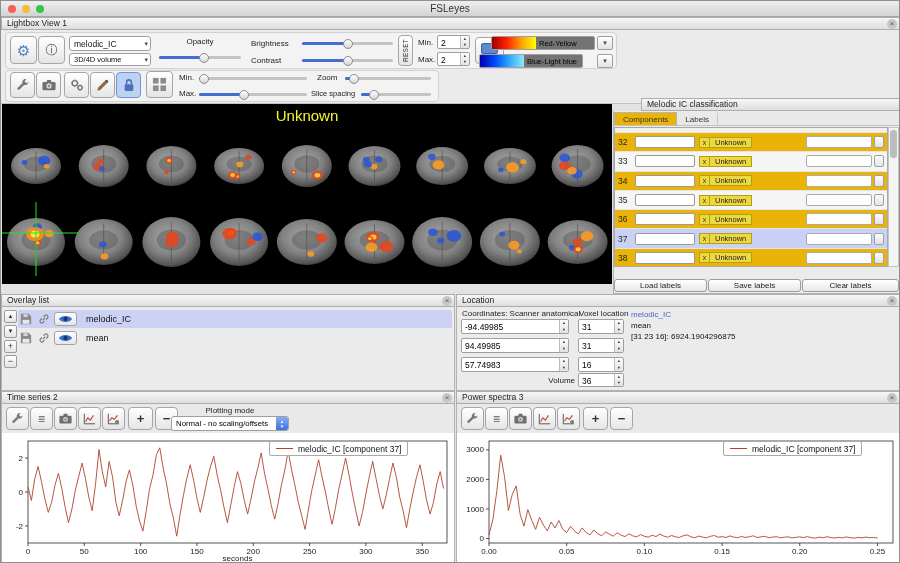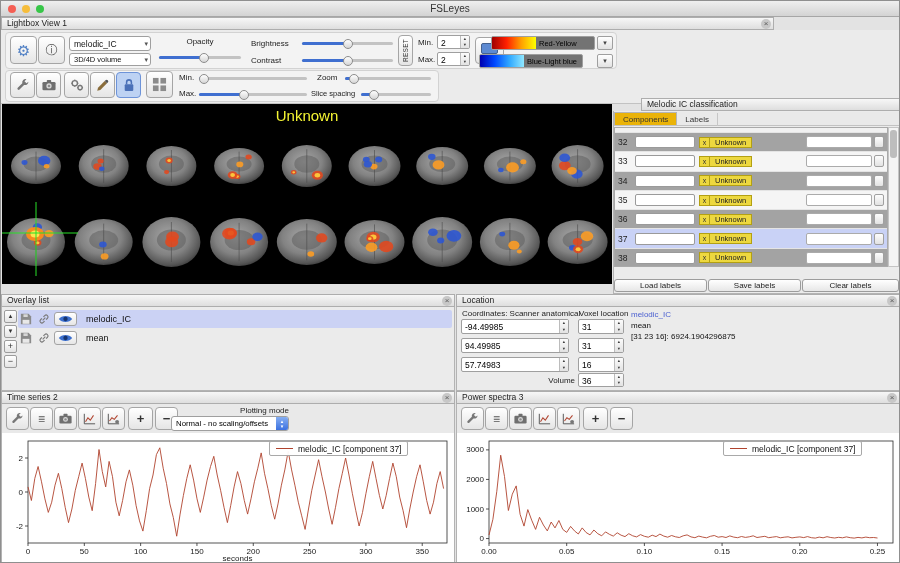--- a/index.html
+++ b/index.html
@@ -33,21 +33,21 @@
   .sw{width:44px;height:100%;flex:none;}
   .cname{flex:1;font-size:7.5px;padding-left:3px;white-space:nowrap;overflow:hidden;}
   .ddbtn{position:absolute;background:linear-gradient(#fff,#e2e2e2);border:1px solid #9f9f9f;border-radius:2px;font-size:7px;color:#444;display:flex;align-items:center;justify-content:center;padding:0;}
   .lbcanvas{position:absolute;background:#000;}
   .lb-unknown{position:absolute;top:3px;left:0;width:100%;text-align:center;color:#f5f533;font-size:15px;}
   .pbody{position:absolute;background:#ebebeb;border:1px solid #b3b3b3;border-top:none;}
   .mtabs{position:absolute;height:14px;background:#e9e9e9;border-bottom:1px solid #c2c2c2;font-size:8px;z-index:6;}
   .mtab{display:inline-block;height:13px;line-height:13px;padding:0 8px;border-right:1px solid #c6c6c6;color:#333;}
   .mtab.sel{background:#eab308;border:1px solid #b5b5b5;border-bottom:none;}
   .mlist{position:absolute;background:#fff;border:1px solid #a9a9a9;overflow:hidden;z-index:6;}
-  .mrow{display:flex;align-items:center;height:19.3px;padding:0 3px;border-bottom:1px solid #e4e4e4;background:#a3a3a3;}
+  .mrow{display:flex;align-items:center;height:19.3px;padding:0 3px;border-bottom:1px solid #e4e4e4;background:#eab308;}
   .mrow.partial{height:5px;background:#f1f1f1;}
   .mrow.alt{background:#f5f5f5;}
   .mrow.sel{background:#c9d2f6;}
   .mnum{width:17px;font-size:8.5px;color:#222;}
   .minput{width:60px;height:12px;border:1px solid #9a9a9a;border-radius:2px;background:#fff;margin-right:4px;display:inline-block;}
   .mx{width:11px;height:11px;background:#edd83f;border:1px solid #b3a013;font-size:7px;line-height:10px;text-align:center;color:#333;display:inline-block;}
   .mlabel{height:11px;background:#edd83f;border:1px solid #b3a013;border-left:none;font-size:7.5px;line-height:10px;padding:0 5px;color:#222;display:inline-block;}
   .mflex{flex:1;}
   .mcombo{width:66px;height:12px;background:#fff;border:1px solid #ababab;border-radius:2px;margin-right:2px;display:inline-block;}
   .msmall{width:10px;height:12px;background:linear-grad
@@ -78,21 +78,21 @@
 
 <div id="app">
 
   <div class="titlebar">
     <span class="tl" style="left:7px;background:#f55f54"></span>
     <span class="tl" style="left:21px;background:#f6bd3b"></span>
     <span class="tl" style="left:35px;background:#37c648"></span>
     <span class="wtitle">FSLeyes</span>
   </div>
 
-  <div class="phead" style="left:0;top:16px;width:773px">
+  <div class="phead" style="left:0;top:16px;width:899px">
     <span>Lightbox View 1</span>
     <span class="closex">×</span>
   </div>
   <div class="tbzone"></div>
   <div class="tstrip" style="left:4px;top:31px;width:612px;height:37px"></div>
   <div class="tstrip" style="left:4px;top:69px;width:434px;height:32px"></div>
 
   <button class="tbtn" style="left:9px;top:35px;width:27px;height:28px">
       <span class="gicon">⚙</span>
     </button>
@@ -615,21 +615,21 @@
         <path d="M3 10l3-4 3 2 4-5" stroke="#b0432e" stroke-width="1.3" fill="none"></path>
         <circle cx="12.5" cy="11" r="2.4" fill="#777"></circle>
       </svg>
     </button>
   <button class="tbtn" style="left:127px;top:406px;width:25px;height:23px;z-index:6">
       <span class="pmicon">+</span>
     </button>
   <button class="tbtn" style="left:154px;top:406px;width:23px;height:23px;z-index:6">
       <span class="pmicon">−</span>
     </button>
-  <span class="lbl" style="left:170px;top:405px;width:118px;text-align:right;z-index:6">Plotting mode</span>
+  <span class="lbl" style="left:170px;top:405px;width:118px;text-align:center;z-index:6">Plotting mode</span>
   <div class="macsel" style="left:170px;top:415px;width:118px;height:15px">
       <span class="mactext">Normal - no scaling/offsets</span>
       <span class="macstep">
         <i>▴</i>
         <i>▾</i>
       </span>
     </div>
   <div class="plotzone" style="left:0;top:432px;width:454px;height:131px">
     <svg id="ts-svg" width="450" height="128" style="position:absolute;left:2px;top:2px">
         <rect x="24" y="6" width="419" height="102" fill="#fff" stroke="#2a2a2a" stroke-width="0.8"></rect>

